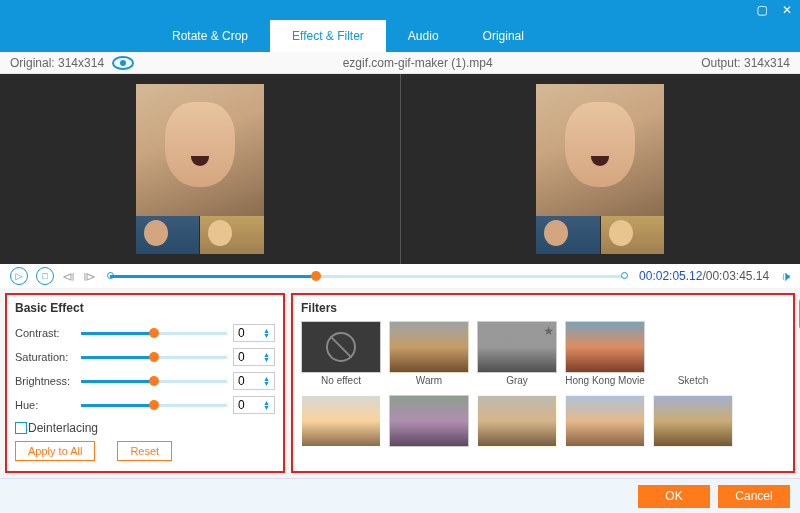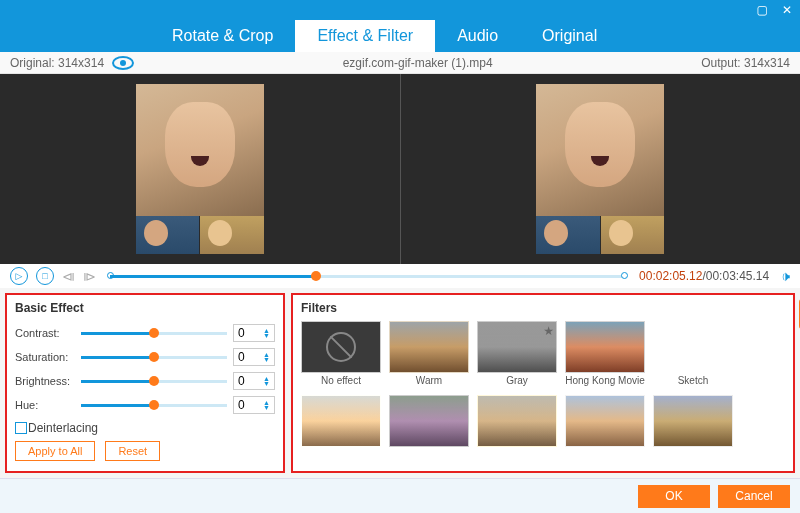--- a/index.html
+++ b/index.html
@@ -1,20 +1,20 @@
 <!DOCTYPE html>
 <html><head>
 <meta charset="utf-8">
 <style>
 *{box-sizing:border-box;margin:0;padding:0;font-family:Arial,sans-serif;font-size:12px}
 body{width:800px;height:513px;background:#f5f5f5;overflow:hidden}
 .titlebar{height:20px;background:#1296db;display:flex;justify-content:flex-end;align-items:center;padding:0 8px;gap:14px}
 .titlebar span{color:#fff;cursor:pointer}
 .tabs{height:32px;background:#1296db;display:flex;align-items:stretch;padding-left:150px}
-.tab{color:#fff;padding:0 22px;display:flex;align-items:center;cursor:pointer;font-size:16px}
+.tab{color:#fff;padding:0 22px;display:flex;align-items:center;cursor:pointer;font-size:12px}
 .tab.active{background:#fff;color:#1296db}
 .infobar{height:22px;background:#f9f9f9;border-bottom:1px solid #e5e5e5;display:flex;align-items:center;justify-content:space-between;padding:0 10px;color:#666;font-size:11px}
 .eye{width:22px;height:14px;border:2px solid #1296db;border-radius:60%;margin-left:8px;position:relative}
 .eye:after{content:"";position:absolute;width:6px;height:6px;background:#1296db;border-radius:50%;left:6px;top:2px}
 .preview{height:190px;background:#2a2a2a;display:flex;position:relative}
 .preview .half{flex:1;display:flex;align-items:center;justify-content:center}
 .preview .divider{width:1px;background:#555}
 .thumb{width:128px;height:170px;display:flex;flex-direction:column}
 .face{flex:1;background:linear-gradient(160deg,#d4b896 0%,#c9a580 40%,#8a6d4f 100%);position:relative;overflow:hidden}
 .face:before{content:"";position:absolute;width:70px;height:85px;background:linear-gradient(#e8c4a0,#d4a680);border-radius:40% 40% 45% 45%;left:29px;top:18px}
@@ -26,37 +26,37 @@
 .f2.blonde{background:linear-gradient(#c0a060,#a08050)}
 .player{height:24px;display:flex;align-items:center;padding:0 10px;gap:8px;background:#fff}
 .pbtn{width:18px;height:18px;border:1.5px solid #1296db;border-radius:50%;display:flex;align-items:center;justify-content:center;color:#1296db;cursor:pointer;font-size:9px}
 .skip{color:#aaa;cursor:pointer;font-size:13px}
 .timeline{flex:1;height:3px;background:#cde8f5;position:relative;margin:0 6px}
 .timeline .prog{position:absolute;height:100%;background:#1296db;width:40%}
 .timeline .handle{position:absolute;width:10px;height:10px;background:#ff7a1a;border-radius:50%;top:-4px;left:40%;margin-left:-5px}
 .timeline .l{position:absolute;width:7px;height:7px;border:1.5px solid #1296db;border-radius:50%;top:-3px;background:#fff}
 .timeline .l1{left:-3px}.timeline .l2{right:-3px}
 .timetxt{font-size:11px}
-.timetxt .c{color:#c2410c}.timetxt .t{color:#555}
+.timetxt .c{color:#1d4ed8}.timetxt .t{color:#555}
 .vol{color:#1296db;font-size:14px;margin-left:4px}
 .panels{height:190px;display:flex;padding:5px;gap:6px}
 .panel{border:2px solid #e62020;background:#fff;padding:6px 8px;position:relative}
 .panel.left{width:280px}
 .panel.right{flex:1}
 .panel h4{font-weight:bold;font-size:12px;margin-bottom:6px;color:#333}
 .row{display:flex;align-items:center;height:24px;gap:6px}
 .row label{width:60px;color:#444;font-size:11px}
 .slider{flex:1;height:3px;background:#cde8f5;position:relative}
 .slider .sprog{position:absolute;height:100%;background:#1296db;width:50%}
 .slider .sh{position:absolute;width:10px;height:10px;background:#ff7a1a;border-radius:50%;top:-4px;left:50%;margin-left:-5px}
 .numbox{width:42px;height:18px;border:1px solid #ccc;display:flex;align-items:center;padding:0 4px;font-size:11px;justify-content:space-between}
 .numbox .arrows{display:flex;flex-direction:column;line-height:5px;font-size:7px;color:#1296db}
 .chk{display:flex;align-items:center;gap:1px;margin-top:4px;color:#444;font-size:11px}
 .chk .box{width:12px;height:12px;border:1px solid #1296db}
-.btns{display:flex;gap:10px;margin-top:6px}
+.btns{display:flex;gap:22px;margin-top:6px}
 .obtn{border:1px solid #ff7a1a;color:#ff7a1a;background:#fff;padding:3px 12px;font-size:11px;cursor:pointer}
 .filters{display:flex;flex-wrap:wrap;gap:8px}
 .filt{width:80px;text-align:center}
 .filt .img{height:52px;background:linear-gradient(180deg,#8a9bb0 0%,#b8936a 50%,#6a4a30 100%);border:1px solid #ccc;position:relative;overflow:hidden}
 .filt .img.no{background:#3a3a3a;display:flex;align-items:center;justify-content:center}
 .filt .img.no:before{content:"";width:26px;height:26px;border:2px solid #888;border-radius:50%;position:relative}
 .filt .img.no:after{content:"";position:absolute;width:30px;height:2px;background:#888;transform:rotate(45deg)}
 .filt .img.warm{filter:sepia(.3) saturate(1.3)}
 .filt .img.gray{filter:grayscale(1)}
 .filt .img.sketch{background:#f0f0f0;filter:contrast(3) grayscale(1)}

